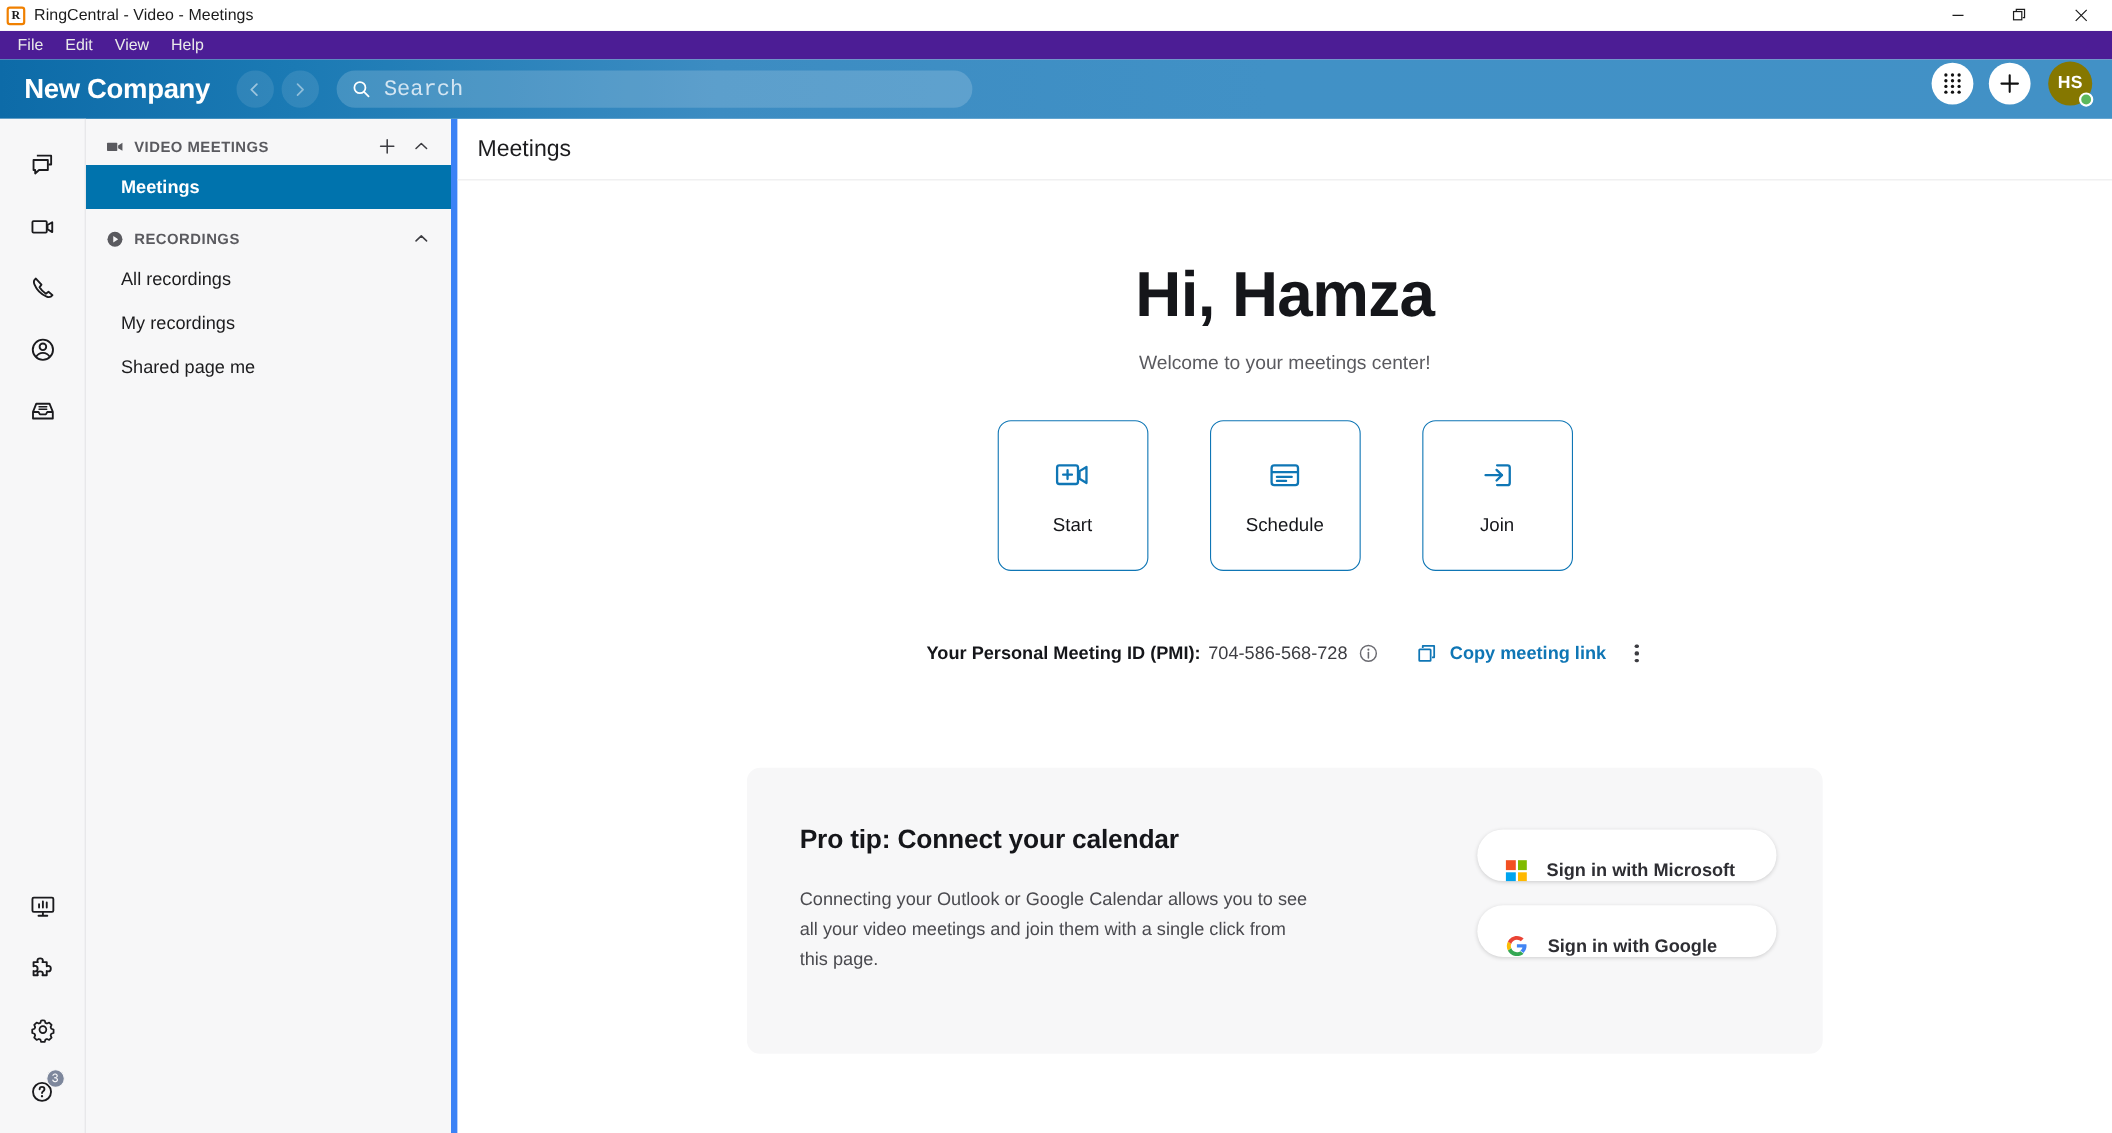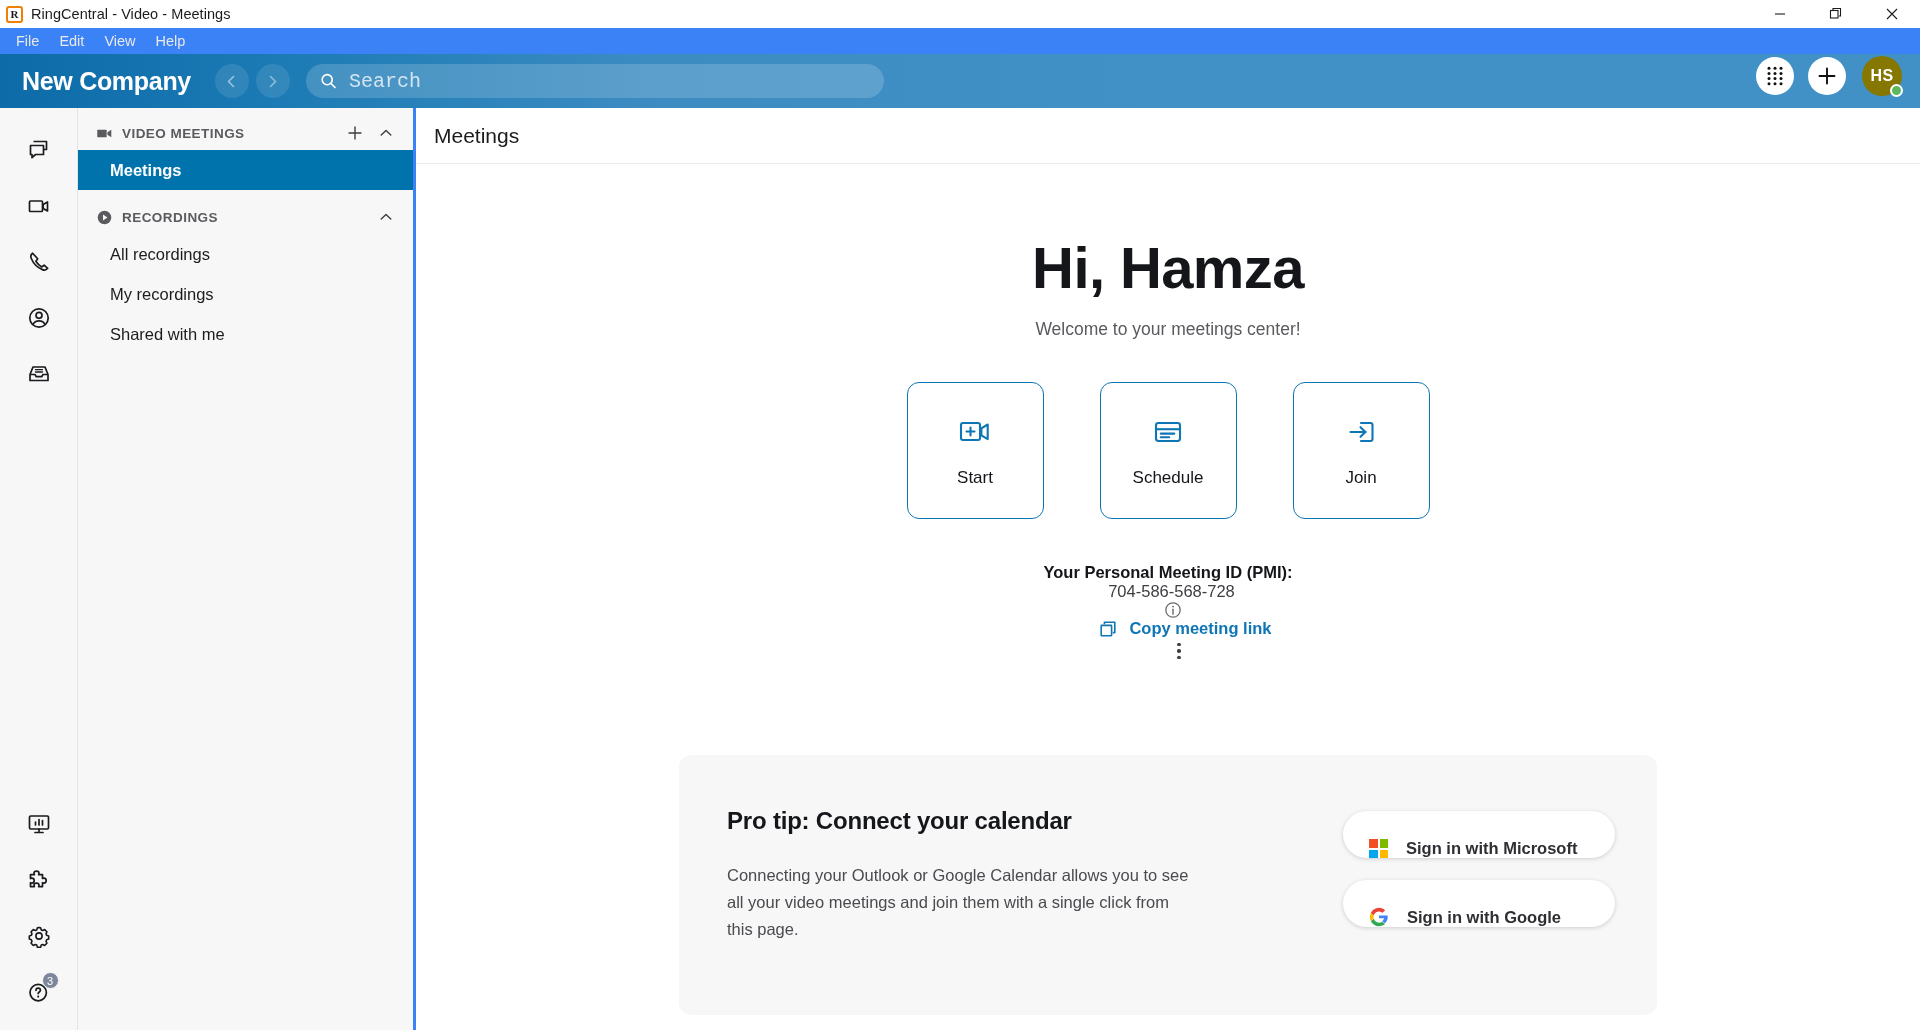--- a/index.html
+++ b/index.html
@@ -33,21 +33,21 @@
   .win-controls { position: absolute; right: 0; top: 0; height: 28px; display: flex; }
   .win-btn {
     width: 56px; height: 28px; display: flex; align-items: center; justify-content: center;
     cursor: default;
   }
   .win-btn svg { display: block; }
 
   
   .menubar {
     height: 26px; min-height: 26px;
-    background: #3b82f6;
+    background: #4c1d95;
     display: flex; align-items: center;
     padding-left: 6px;
   }
   .menu-item {
     color: #e9e9ea; font-size: 14.5px;
     padding: 3px 10px; cursor: default;
   }
 
   
   .header {
@@ -137,21 +137,21 @@
     background: #7d879c; color: #fff;
     font-size: 11px; line-height: 17px; text-align: center;
     padding: 0 4px;
     border: 1.5px solid #f7f7f8;
   }
 
   
   .sidebar {
     width: 338px; min-width: 338px;
     background: #f7f7f8;
-    border-right: 3px solid #3b82f6;
+    border-right: 6px solid #3b82f6;
     padding-top: 8px;
   }
   .section-head {
     height: 34px; display: flex; align-items: center;
     padding: 0 16px 0 18px; gap: 9px;
     cursor: default;
   }
   .section-head .sec-title {
     font-size: 13.5px; font-weight: bold; color: #5a5a5f;
     letter-spacing: 0.45px; flex: 1; text-transform: uppercase;
@@ -193,25 +193,24 @@
   }
   .card {
     width: 137px; height: 137px;
     border: 1.5px solid #0f76b5; border-radius: 12px;
     display: flex; flex-direction: column; align-items: center; justify-content: center;
     gap: 16px; cursor: default; background: #fff;
   }
   .card-label { font-size: 17px; color: #15161a; }
 
   .pmi-row {
-    margin-top: 44px;
+    margin-top: 63px;
     display: flex; align-items: center; justify-content: center;
     gap: 0;
     font-size: 16.5px;
-    flex-direction: column;
   }
   .pmi-label { font-weight: bold; color: #15161a; }
   .pmi-value { color: #3d3d42; margin-left: 7px; }
   .pmi-info { margin-left: 10px; display: flex; align-items: center; cursor: default; }
   .copy-link {
     margin-left: 34px; display: flex; align-items: center; gap: 11px;
     color: #0f76b5; font-weight: bold; cursor: default;
   }
   .kebab { margin-left: 22px; display: flex; flex-direction: column; gap: 3px; cursor: default; padding: 4px; }
   .kebab i { width: 3.5px; height: 3.5px; border-radius: 50%; background: #3d3d42; display: block; }
@@ -437,21 +436,21 @@
         </span>
       </div>
 
       <div class="nav-item">
         <span>All recordings</span>
       </div>
       <div class="nav-item">
         <span>My recordings</span>
       </div>
       <div class="nav-item">
-        <span>Shared with me</span>
+        <span>Shared page me</span>
       </div>
     </div>
 
     <div class="main">
       <div class="main-head">
         <div class="main-title">Meetings</div>
       </div>
 
       <div class="main-scroll">
 

